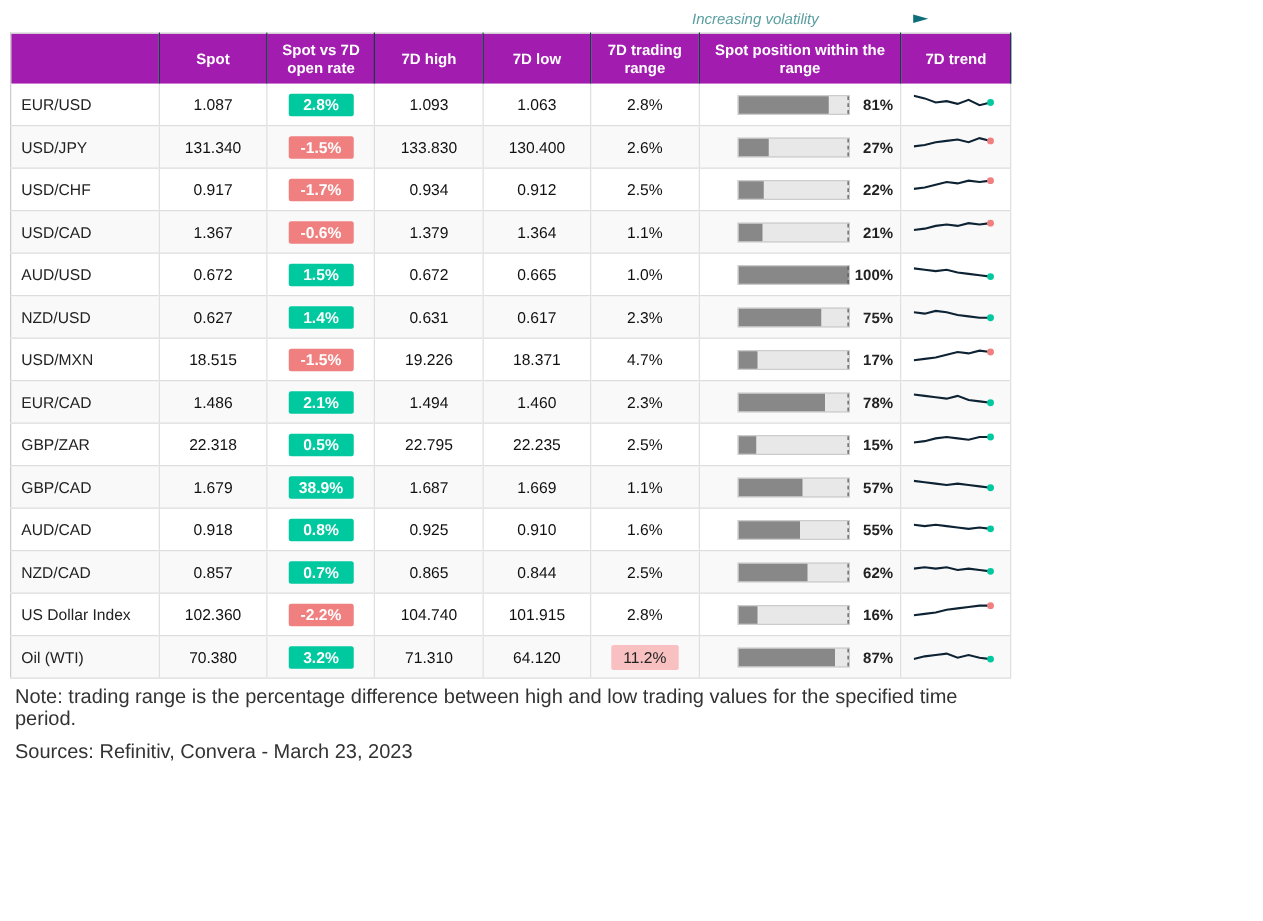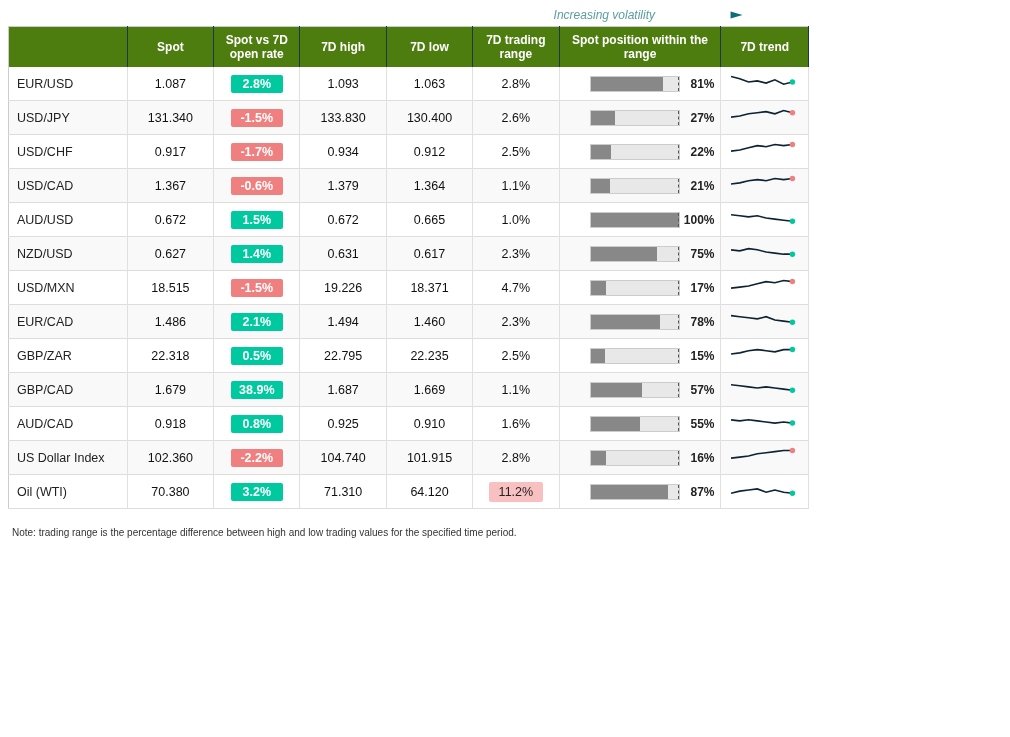--- a/index.html
+++ b/index.html
@@ -37,21 +37,21 @@
       width: 100%;
       height: 100%;
     }
 
     table {
       width: 100%;
       border-collapse: collapse;
       border: 1px solid #ccc;
     }
     thead tr {
-      background: #4d7c0f;
+      background: #a21caf;
       color: #fff;
     }
     thead th {
       padding: 6px 6px;
       text-align: center;
       font-size: 12px;
       font-weight: bold;
       vertical-align: middle;
       border-right: 1px solid #1a3a4a;
     }
@@ -134,23 +134,23 @@
       text-align: right;
     }
 
     
     .sparkline-cell {
       width: 70px;
       text-align: center;
     }
 
     .footnote {
-      font-size: 10px;
+      font-size: 16px;
       color: #333;
-      margin-top: 16px;
+      margin-top: 4px;
       padding: 2px 4px;
     }
   </style>
 </head>
 <body>
 
 <div class="outer">
   <div class="volatility-bar">
     <span class="volatility-label">Increasing volatility</span>
     <div class="volatility-arrow">
@@ -406,20 +406,41 @@
               </div>
               <span class="bar-pct">55%</span>
             </div>
           </td>
           <td class="sparkline-cell"><svg width="68" height="22" viewBox="0 0 62 14">
               <polyline points="0,5 8,6 16,5 24,6 32,7 40,8 48,7 56,8" fill="none" stroke="#0d2233" stroke-width="1.5"></polyline>
               <circle cx="56" cy="8" r="2.5" fill="#00c9a0"></circle>
             </svg></td>
         </tr>
         <tr>
+          <td>NZD/CAD</td>
+          <td>0.857</td>
+          <td><span class="badge badge-green">0.7%</span></td>
+          <td>0.865</td>
+          <td>0.844</td>
+          <td>2.5%</td>
+          <td style="padding: 4px 6px;">
+            <div class="bar-container">
+              <div class="bar-outer">
+                <div class="bar-fill" style="width: 62%;"></div>
+                <div class="bar-dashed"></div>
+              </div>
+              <span class="bar-pct">62%</span>
+            </div>
+          </td>
+          <td class="sparkline-cell"><svg width="68" height="22" viewBox="0 0 62 14">
+              <polyline points="0,6 8,5 16,6 24,5 32,7 40,6 48,7 56,8" fill="none" stroke="#0d2233" stroke-width="1.5"></polyline>
+              <circle cx="56" cy="8" r="2.5" fill="#00c9a0"></circle>
+            </svg></td>
+        </tr>
+        <tr>
           <td>US Dollar Index</td>
           <td>102.360</td>
           <td><span class="badge badge-red">-2.2%</span></td>
           <td>104.740</td>
           <td>101.915</td>
           <td>2.8%</td>
           <td style="padding: 4px 6px;">
             <div class="bar-container">
               <div class="bar-outer">
                 <div class="bar-fill" style="width: 16%;"></div>
@@ -451,13 +472,14 @@
           </td>
           <td class="sparkline-cell"><svg width="68" height="22" viewBox="0 0 62 14">
               <polyline points="0,10 8,8 16,7 24,6 32,9 40,7 48,9 56,10" fill="none" stroke="#0d2233" stroke-width="1.5"></polyline>
               <circle cx="56" cy="10" r="2.5" fill="#00c9a0"></circle>
             </svg></td>
         </tr>
       </tbody>
   </table>
 
   <div class="footnote">Note: trading range is the percentage difference between high and low trading values for the specified time period.</div>
+  <div class="footnote">Sources: Refinitiv, Convera - March 23, 2023</div>
 </div>
 
 </body></html>

